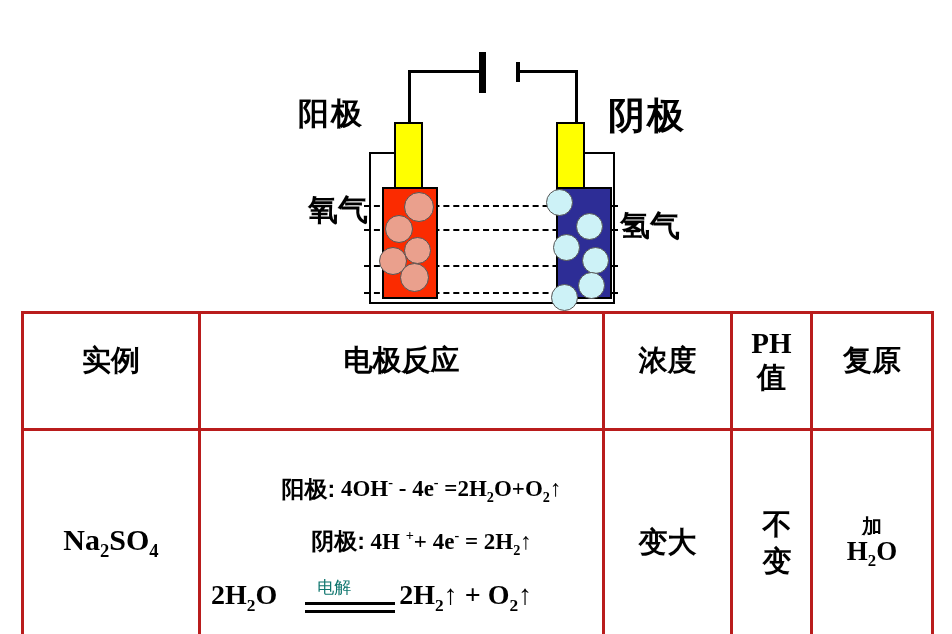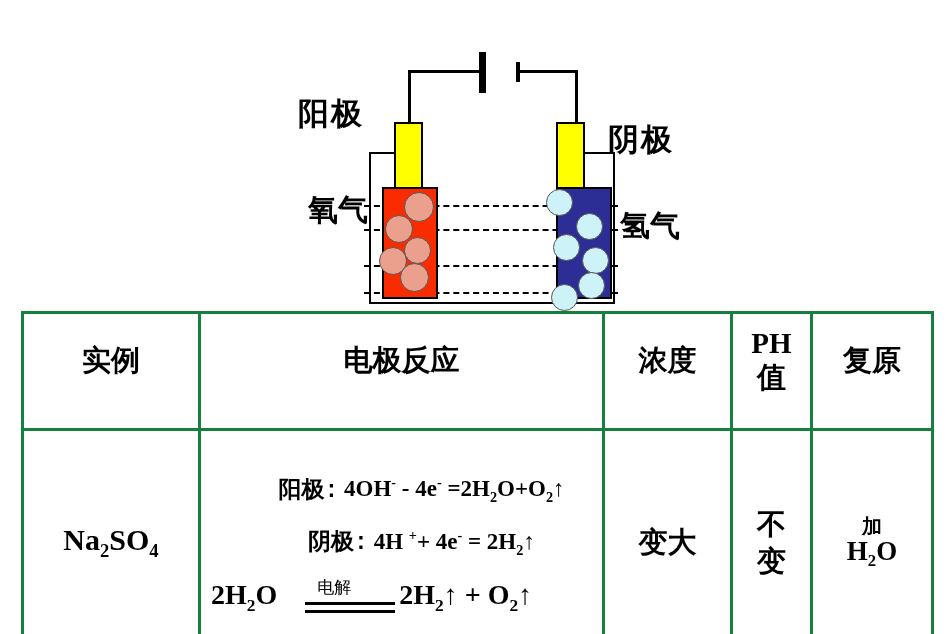--- a/index.html
+++ b/index.html
@@ -26,21 +26,21 @@
   .lbl-cn {
     position: absolute;
     font-family: Liberation Mono, monospace;
     font-weight: bold;
     color: #000000;
     white-space: nowrap;
     line-height: 1;
   }
 
   #label-anode  { left: 298px; top: 100px; font-size: 31px; letter-spacing: 2px; }
-  #label-cathode{ left: 608px; top: 100px; font-size: 31px; letter-spacing: 2px; margin-top: 26px; }
+  #label-cathode{ left: 608px; top: 100px; font-size: 37px; letter-spacing: 2px; }
 
   #label-oxygen {
     left: 308px; top: 196px;
     font-size: 30px;
     width: 36px;
     text-align: center;
     line-height: 1.08;
     word-break: break-all;
   }
   #label-hydrogen {
@@ -158,21 +158,21 @@
 
   
   #data-table {
     position: absolute;
     left: 21px; top: 311px;
     width: 910px;
     border-collapse: collapse;
     table-layout: fixed;
   }
   #data-table td {
-    border: 3px solid #15803d;
+    border: 3px solid #b91c1c;
     text-align: center;
     vertical-align: middle;
     color: #000000;
   }
   .col-w1 { width: 177px; }
   .col-w2 { width: 404px; }
   .col-w3 { width: 128px; }
   .col-w4 { width: 80px; }
   .col-w5 { width: 121px; }
 
@@ -205,21 +205,21 @@
     text-align: left;
   }
   .rxn {
     font-family: "Liberation Serif", "DejaVu Serif", serif;
     font-weight: bold;
     color: #000000;
     white-space: nowrap;
     line-height: 1;
   }
   .rxn .cn {
-    font-family: Liberation Mono, monospace;
+    font-family: Liberation Sans, sans-serif;
   }
   .rxn sub { font-size: 0.62em; }
   .rxn sup { font-size: 0.62em; }
   #rxn-anode   { font-size: 23px; margin: 10px 0 0 26px; }
   #rxn-cathode { font-size: 23px; margin: 24px 0 0 26px; }
 
   #rxn-overall {
     font-size: 28px;
     margin: 22px 0 0 -4px;
     display: flex;
@@ -235,41 +235,41 @@
     width: 92px;
     height: 34px;
     margin: 0 2px 0 28px;
   }
   .arrow-cond {
     position: absolute;
     left: 12px; top: -4px;
     font-family: "DejaVu Sans", "Liberation Sans", sans-serif;
     font-size: 17px;
     font-weight: normal;
-    color: #000000;
+    color: #0f766e;
     white-space: nowrap;
   }
   .arrow-bar {
     position: absolute;
     left: 0;
     width: 90px;
     height: 3px;
     background: #000000;
   }
   .arrow-bar.b1 { top: 22px; }
   .arrow-bar.b2 { top: 30px; }
 
   
   .cell-cn {
     font-family: "DejaVu Sans", "Liberation Sans", sans-serif;
     font-weight: bold;
     font-size: 29px;
     line-height: 1.25;
   }
-  #cell-ph-value { width: 40px; margin: 16px auto; }
+  #cell-ph-value { width: 40px; margin: 16px auto; text-align: right; }
   #cell-restore-line1 {
     font-family: "DejaVu Sans", "Liberation Sans", sans-serif;
     font-weight: bold;
     font-size: 20px;
     line-height: 1.1;
   }
   #cell-restore-line2 {
     font-family: "Liberation Serif", "DejaVu Serif", serif;
     font-weight: bold;
     font-size: 27px;

